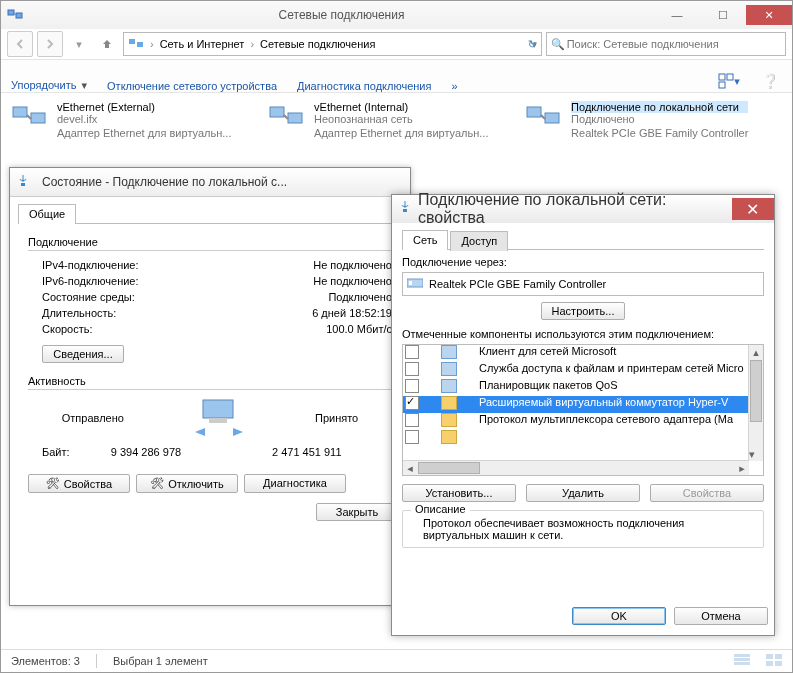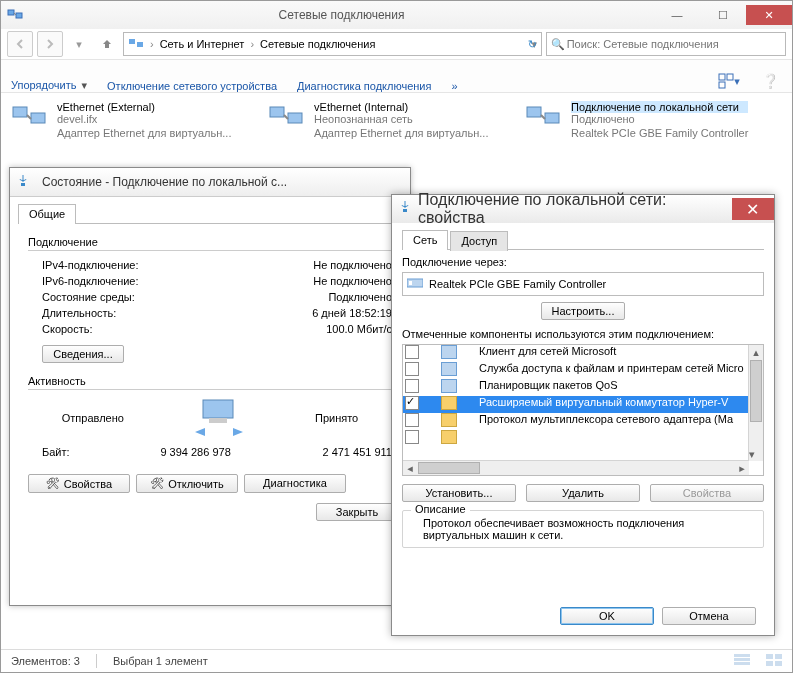--- a/index.html
+++ b/index.html
@@ -42,21 +42,21 @@
   .tab{padding:3px 10px 4px 10px;border:1px solid #bcbcbc;border-bottom:none;background:#fff;position:relative;top:1px;margin-right:2px}
   .tab.inactive{background:#e5e5e5;top:2px}
   .status-body{padding:8px 18px 0 18px}
   .grp-label{margin:4px 0 2px 0}
   .hr{border-top:1px solid #ccc;margin:2px 0 6px 0}
   .kv{display:flex;justify-content:space-between;padding:2px 0 2px 14px}
   .btn{display:inline-block;border:1px solid #adadad;background:linear-gradient(#fefefe,#e8e8e8);padding:2px 10px;min-width:60px;text-align:center;border-radius:2px}
   .activity-row{display:flex;justify-content:space-around;align-items:center;margin:6px 0 4px 0}
   .activity-ico{width:56px;height:44px;position:relative}
   .byte-row{display:flex;justify-content:space-between;padding:2px 0 2px 14px}
-  .byte-row .num{width:120px;text-align:right}
+  .byte-row .num{width:120px;text-align:left}
   .btn-row{display:flex;gap:6px;margin-top:14px}
   .btn-row .btn{min-width:80px}
   .btn.icon{display:flex;align-items:center;gap:4px;justify-content:center}
   .close-row{display:flex;justify-content:flex-end;padding:10px 12px}
   
   .props-dialog{position:absolute;left:390px;top:193px;width:382px;height:440px;border:1px solid #8a8a8a;background:#fff;box-shadow:0 0 8px rgba(0,0,0,.3)}
   .props-title{height:28px;background:linear-gradient(#fff,#eaeaea);display:flex;align-items:center;padding:0 0 0 6px;gap:6px;font-size:16px;color:#333}
   .props-title .x{margin-left:auto;width:44px;height:22px;background:#c75050;color:#fff;display:flex;align-items:center;justify-content:center}
   .props-body{padding:6px 10px}
   .adapter-box{border:1px solid #bcbcbc;height:22px;display:flex;align-items:center;padding:0 4px;gap:6px;margin:4px 0 6px 0}
@@ -73,21 +73,21 @@
   .scroll-h .thumb{width:60px;background:#cfcfcf;border:1px solid #b0b0b0;margin:1px}
   .scroll-h .arr{width:14px;display:flex;align-items:center;justify-content:center;color:#666}
   .scroll-v{position:absolute;right:0;top:0;bottom:14px;width:14px;background:#efefef;border-left:1px solid #d4d4d4}
   .scroll-v .thumb{height:60px;background:#cfcfcf;border:1px solid #b0b0b0;margin:1px}
   .scroll-v .arr{height:14px;display:flex;align-items:center;justify-content:center;color:#666}
   .props-btn-row{display:flex;gap:10px;margin:8px 0;}
   .props-btn-row .btn{flex:1}
   .btn.disabled{color:#999}
   .desc-box{border:1px solid #d4d4d4;border-radius:2px;padding:6px 20px;position:relative;margin-top:8px}
   .desc-box .leg{position:absolute;top:-8px;left:8px;background:#fff;padding:0 4px}
-  .okrow{display:flex;justify-content:flex-end;gap:8px;position:absolute;right:18px;bottom:10px}
+  .okrow{display:flex;justify-content:flex-end;gap:8px;position:absolute;right:6px;bottom:10px}
   .okrow .btn{min-width:72px}
   .btn.default{border:1px solid #3a89c9;box-shadow:0 0 0 1px #8cc4ee inset}
   
   .statusbar{position:absolute;left:0;right:0;bottom:0;height:22px;border-top:1px solid #dcdcdc;display:flex;align-items:center;padding:0 10px;gap:16px;color:#444;background:#fff}
   .statusbar .sep{border-left:1px solid #ccc;height:14px}
 </style>
 </head>
 <body>
 
 <div class="window">

